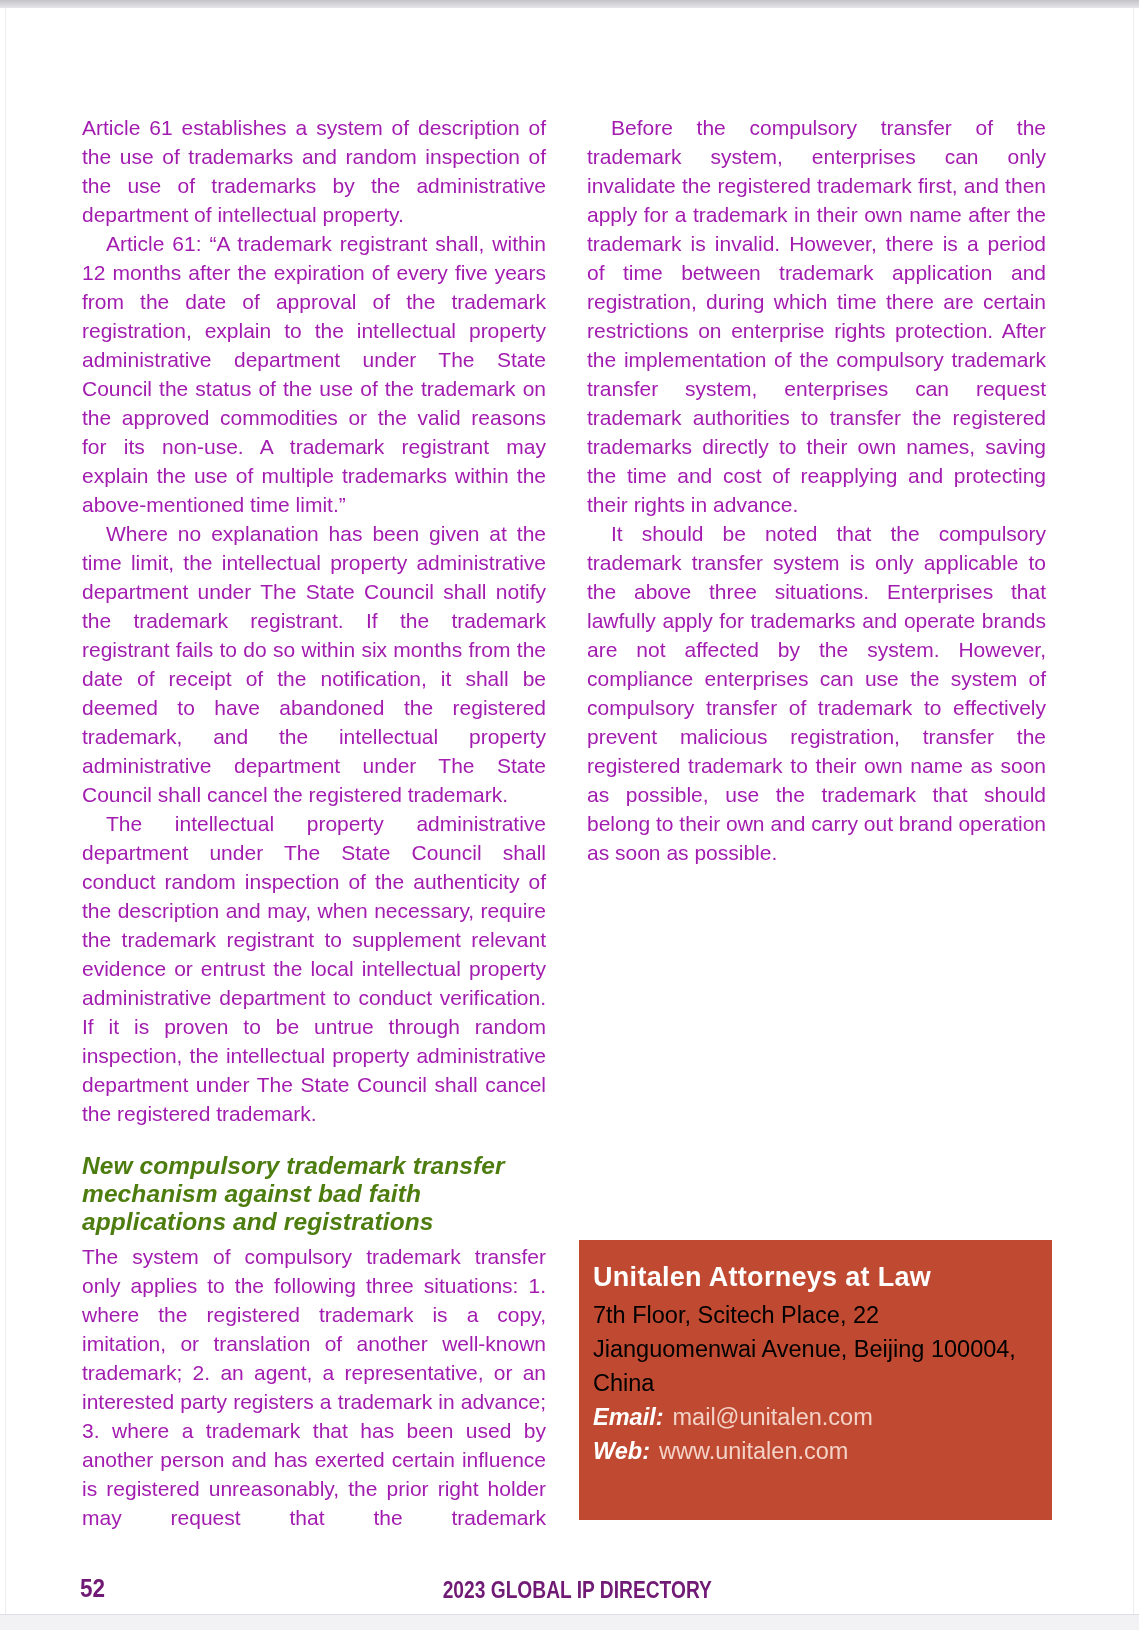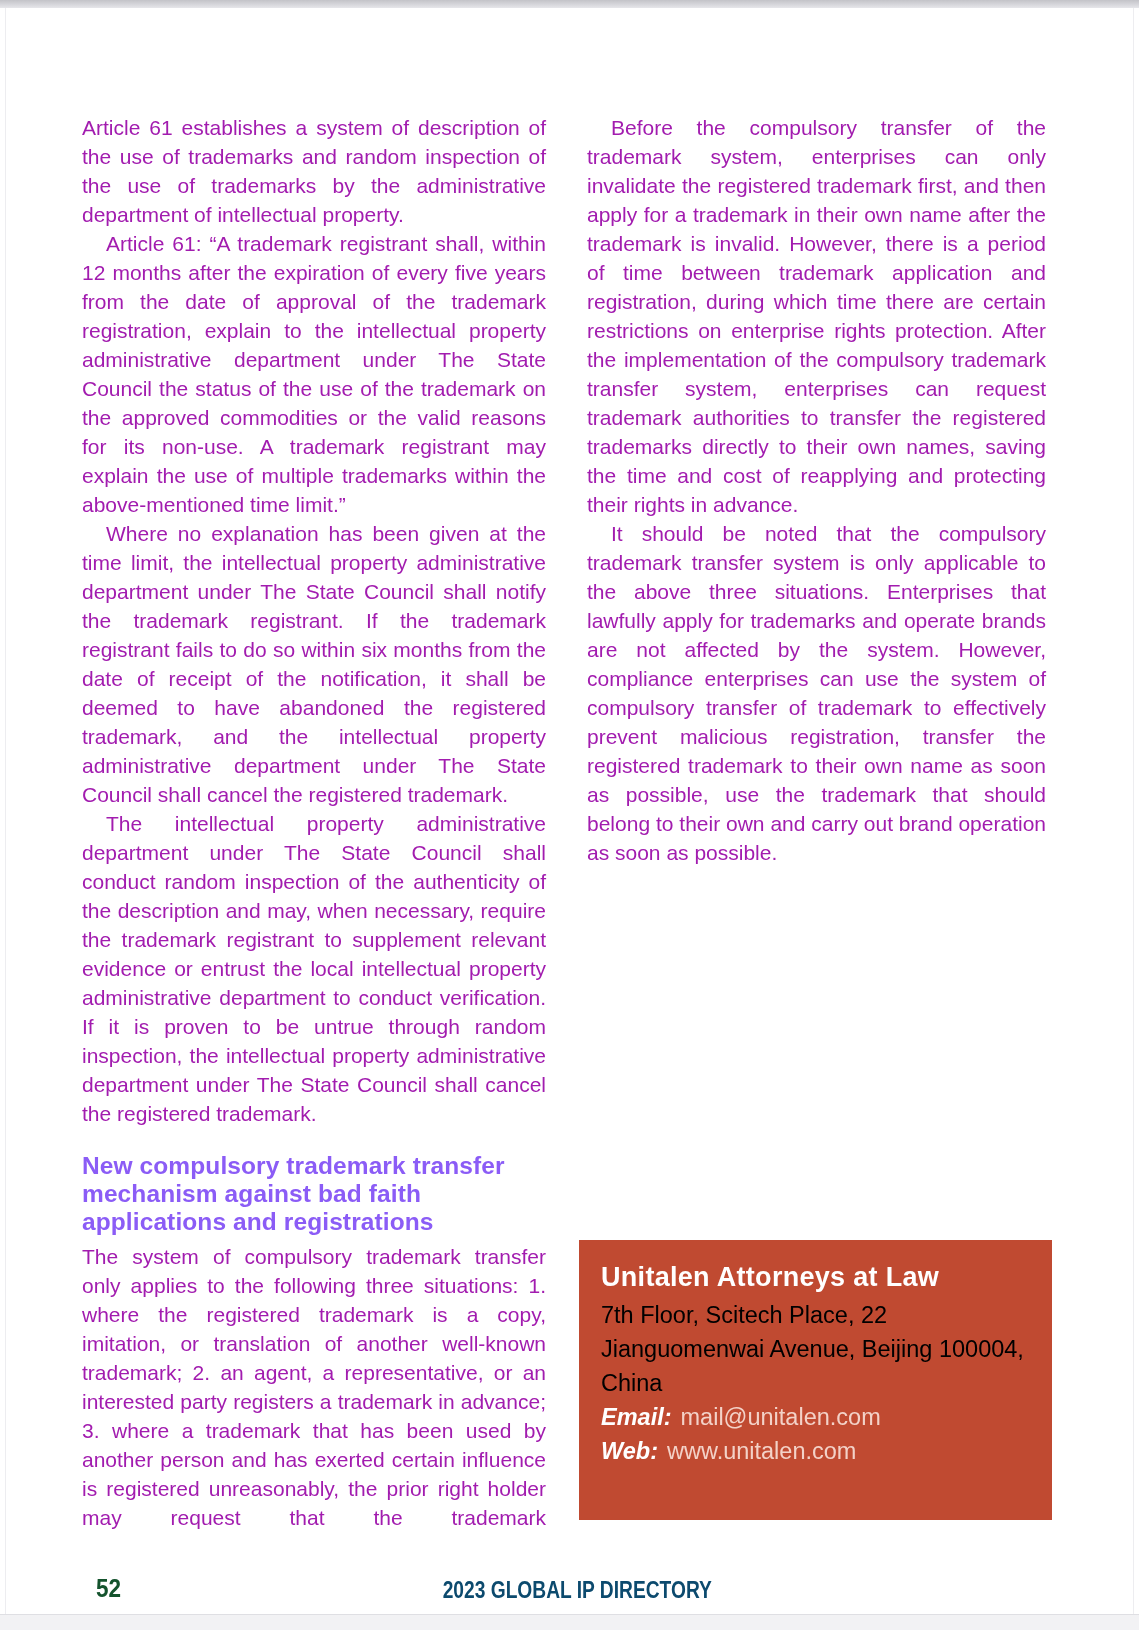--- a/index.html
+++ b/index.html
@@ -17,36 +17,36 @@
 
   
   .col{position:absolute;top:113px;}
   .col-left{left:82px;width:464px;}
   .col-right{left:587px;width:459px;}
   p.body{margin:0;font-size:21px;line-height:29px;text-align:justify;
     color:#a21caf;}
   p.indent{text-indent:24px;}
   p.cont{text-align-last:justify;}
   h2.section{margin:24px 0 6px 0;font-size:24.5px;line-height:28px;
-    font-weight:800;color:#8b5cf6;text-align:left;letter-spacing:.1px;}
+    font-weight:800;color:#4d7c0f;text-align:left;letter-spacing:.1px;font-style:italic;}
 
   
   .contact-box{position:absolute;left:579px;top:1240px;width:473px;height:280px;
-    box-sizing:border-box;background:#c04a31;padding:21px 14px 20px 22px;color:#fff;}
+    box-sizing:border-box;background:#c04a31;padding:21px 14px 20px 14px;color:#fff;}
   .contact-box h3{margin:0 0 5px 0;font-size:27px;font-weight:800;letter-spacing:.3px;line-height:32px;}
   .contact-box .address{margin:0;font-size:23.5px;line-height:34px;color:#000000;font-weight:400;}
   .contact-row{font-size:23.5px;line-height:34px;}
   .contact-row .lbl{font-weight:700;font-style:italic;color:#ffffff;margin-right:9px;}
   .contact-row .val{color:#f3d2c8;}
 
   
-  .footer-pagenum{position:absolute;left:96px;top:1574px;font-size:25px;font-weight:700;color:#14532d;}
+  .footer-pagenum{position:absolute;left:80px;top:1574px;font-size:25px;font-weight:700;color:#701a75;}
   .footer-pagenum span{display:inline-block;transform:scaleX(.9);transform-origin:left center;}
   .footer-title{position:absolute;left:0;right:0;top:1576px;text-align:center;
-    font-size:24px;font-weight:700;color:#0c4a6e;}
+    font-size:24px;font-weight:700;color:#701a75;}
   .footer-title span{display:inline-block;transform:scaleX(.8) translateX(10px);transform-origin:center;}
 </style>
 </head>
 <body>
 
 <div class="viewport">
   <div class="edge-top"></div>
   <div class="edge-left"></div>
   <div class="edge-right"></div>
 

